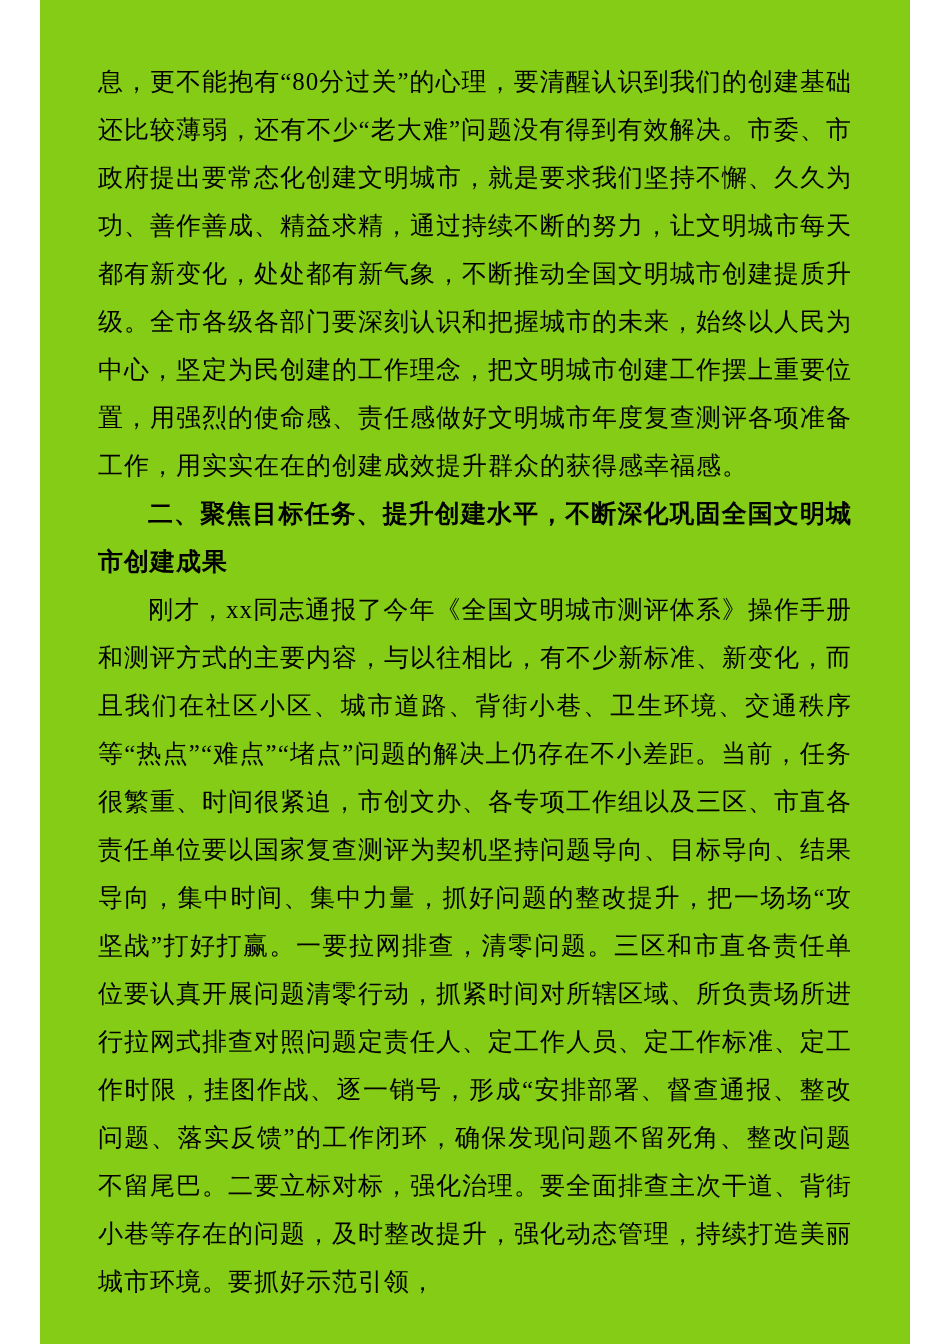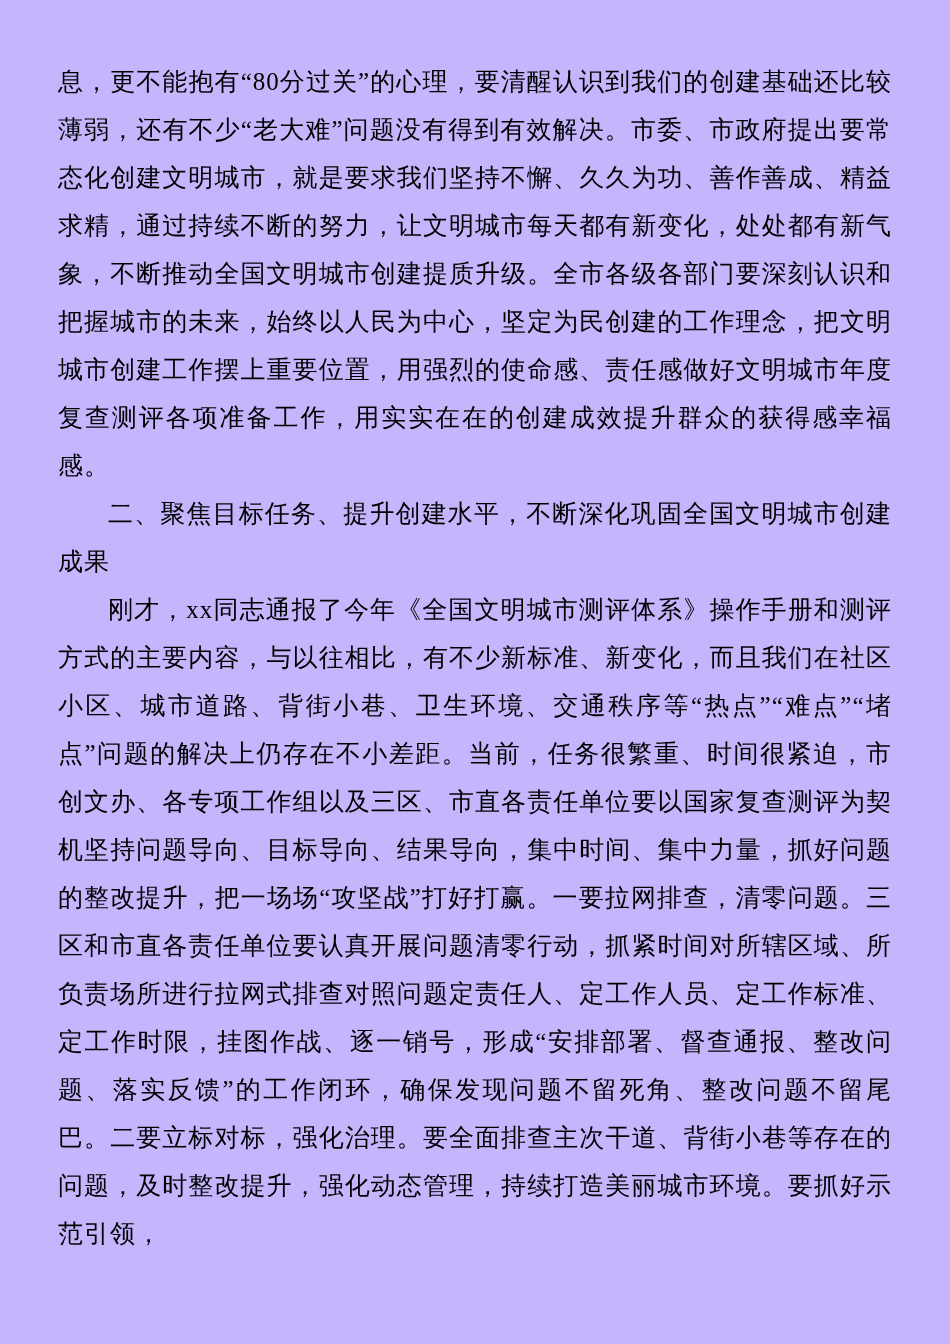--- a/index.html
+++ b/index.html
@@ -2,24 +2,24 @@
 <html><head>
 <meta charset="utf-8">
 <style>
   * { box-sizing: border-box; }
   html, body {
     margin: 0;
     padding: 0;
     background: #ffffff;
   }
   .page {
-    width: 950px;
+    width: 870px;
     height: 1344px;
     margin: 0 auto;
-    background: #c4b5fd;
+    background: #84cc16;
     padding: 58px 58px 40px 58px;
     overflow: hidden;
     font-family: "Liberation Serif", "DejaVu Serif", serif;
     color: #000000;
   }
   .doc-body {
     width: 100%;
   }
   .para {
     margin: 0;
@@ -28,21 +28,21 @@
     text-align: justify;
     letter-spacing: 1px;
     word-break: break-all;
     text-indent: 2em;
     font-weight: 400;
   }
   .para.continuation {
     text-indent: 0;
   }
   .para.heading {
-    font-weight: 400;
+    font-weight: 700;
   }
 </style>
 </head>
 <body>
 
 <div class="page">
   <div class="doc-body">
     <p class="para continuation">息，更不能抱有“80分过关”的心理，要清醒认识到我们的创建基础还比较薄弱，还有不少“老大难”问题没有得到有效解决。市委、市政府提出要常态化创建文明城市，就是要求我们坚持不懈、久久为功、善作善成、精益求精，通过持续不断的努力，让文明城市每天都有新变化，处处都有新气象，不断推动全国文明城市创建提质升级。全市各级各部门要深刻认识和把握城市的未来，始终以人民为中心，坚定为民创建的工作理念，把文明城市创建工作摆上重要位置，用强烈的使命感、责任感做好文明城市年度复查测评各项准备工作，用实实在在的创建成效提升群众的获得感幸福感。</p>
     <p class="para heading">二、聚焦目标任务、提升创建水平，不断深化巩固全国文明城市创建成果</p>
     <p class="para">刚才，xx同志通报了今年《全国文明城市测评体系》操作手册和测评方式的主要内容，与以往相比，有不少新标准、新变化，而且我们在社区小区、城市道路、背街小巷、卫生环境、交通秩序等“热点”“难点”“堵点”问题的解决上仍存在不小差距。当前，任务很繁重、时间很紧迫，市创文办、各专项工作组以及三区、市直各责任单位要以国家复查测评为契机坚持问题导向、目标导向、结果导向，集中时间、集中力量，抓好问题的整改提升，把一场场“攻坚战”打好打赢。一要拉网排查，清零问题。三区和市直各责任单位要认真开展问题清零行动，抓紧时间对所辖区域、所负责场所进行拉网式排查对照问题定责任人、定工作人员、定工作标准、定工作时限，挂图作战、逐一销号，形成“安排部署、督查通报、整改问题、落实反馈”的工作闭环，确保发现问题不留死角、整改问题不留尾巴。二要立标对标，强化治理。要全面排查主次干道、背街小巷等存在的问题，及时整改提升，强化动态管理，持续打造美丽城市环境。要抓好示范引领，</p>

